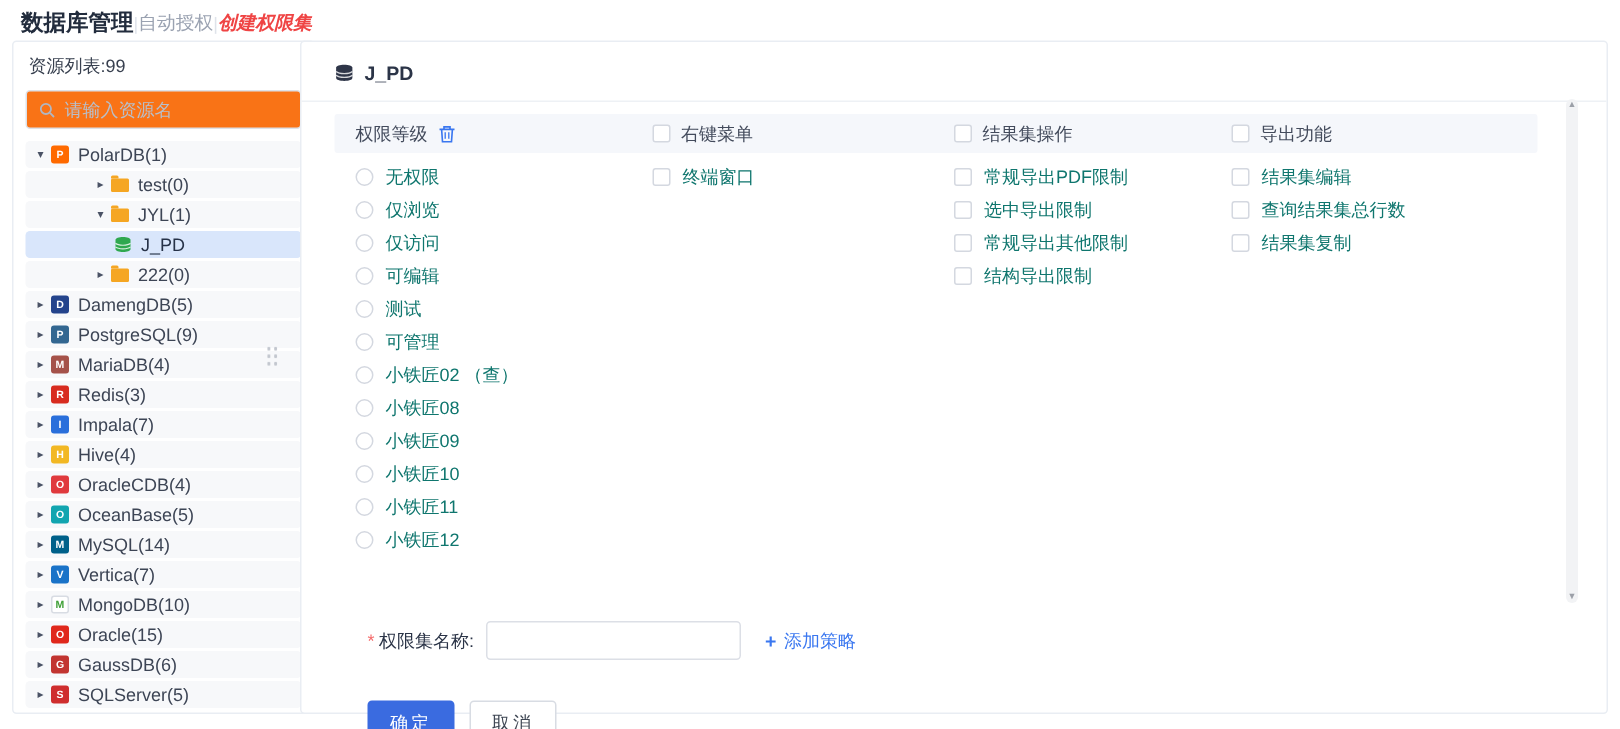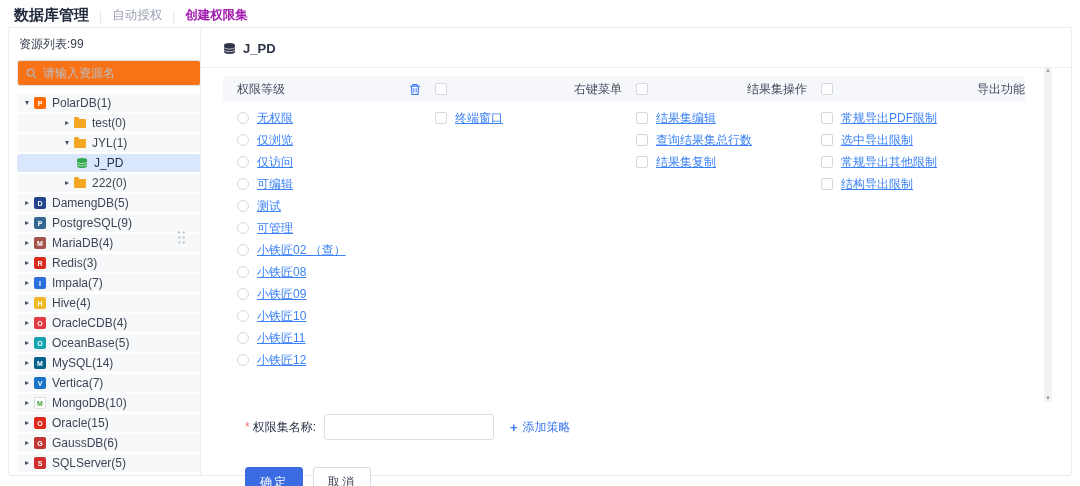--- a/index.html
+++ b/index.html
@@ -1,24 +1,24 @@
 <!DOCTYPE html>
 <html><head>
 <meta charset="utf-8">
 <style>
   * { margin:0; padding:0; box-sizing:border-box; }
   html,body { width:1080px; height:486px; background:#fff; overflow:hidden;
     font-family:"Liberation Sans","DejaVu Sans",sans-serif; }
 
   
-  .titlebar { display:flex; align-items:center; gap:10px; height:27px; padding:4px 14px 0; }
+  .titlebar { display:flex; align-items:center; height:27px; padding:4px 14px 0; }
   .tb-title { font-size:15px; font-weight:bold; color:#222c3d; }
   .tb-sep { color:#dfe3ea; font-size:12px; }
   .tb-item { font-size:12.5px; color:#9aa2b1; cursor:pointer; }
-  .tb-item.active { color:#a21caf; font-weight:bold; }
+  .tb-item.active { color:#ef4444; font-weight:bold;font-style:italic; }
 
   
   .sidebar { position:absolute; left:8px; top:27px; width:202px; height:449px;
     border:1px solid #e9edf3; border-radius:3px; background:#fff; padding:8px; }
   .list-label { font-size:12px; color:#38404f; margin:0 0 7px 2px; }
   .searchbox { display:flex; align-items:center; gap:6px; height:26px;
     border:1px solid #dde1e8; border-radius:3px; padding:0 8px; background:#f97316; }
   .searchbox input { border:0; outline:0; flex:1; min-width:0; font-size:12px; color:#333;
     font-family:inherit; background:transparent; }
   .searchbox input::placeholder { color:#b8bfca; }
@@ -41,24 +41,24 @@
 
   
   .main { position:absolute; left:200px; top:27px; width:872px; height:449px;
     border:1px solid #e9edf3; border-radius:3px; background:#fff; }
   .main-title { display:flex; align-items:center; gap:7px; padding:13px 22px 11px;
     border-bottom:1px solid #eef1f5; }
   .main-title-text { font-size:13px; font-weight:bold; color:#2b3447; }
   .options-wrap { padding:8px 46px 0 22px; }
   .perm-grid { display:grid; grid-template-columns:198px 201px 185px 1fr; }
   .header-row { background:#f5f7fb; border-radius:2px; height:26px; align-items:center; }
-  .hcell { display:flex; align-items:center; gap:7px; padding-left:14px; font-size:12px; color:#434b5c;justify-content:space-between; }
+  .hcell { display:flex; align-items:center; gap:7px; padding-left:14px; font-size:12px; color:#434b5c; }
   .body-grid { min-height:298px; align-items:start; }
   .opt { display:flex; align-items:center; gap:8px; height:16px; margin:6px 0 0 14px;
-    font-size:12px; color:#3b82f6; white-space:nowrap;text-decoration:underline; }
+    font-size:12px; color:#0f766e; white-space:nowrap; }
   .opt:first-child { margin-top:8px; }
   .checkbox { width:12px; height:12px; border:1px solid #d4d8e0; border-radius:2px;
     background:#fff; flex:none; cursor:pointer; }
   .radio { width:12px; height:12px; border:1px solid #d4d8e0; border-radius:50%;
     background:#fff; flex:none; cursor:pointer; }
   .trash-btn { display:flex; align-items:center; cursor:pointer; }
 
   
   .vscroll { position:absolute; right:19px; top:38px; width:8px; height:336px;
     background:#f2f3f5; border-radius:4px; display:flex; flex-direction:column;
@@ -333,47 +333,47 @@
         </div>
         <div>
           <div class="opt">
             <span class="checkbox"></span>
             <span>终端窗口</span>
           </div>
         </div>
         <div>
           <div class="opt">
             <span class="checkbox"></span>
+            <span>常规导出PDF限制</span>
+          </div>
+          <div class="opt">
+            <span class="checkbox"></span>
+            <span>选中导出限制</span>
+          </div>
+          <div class="opt">
+            <span class="checkbox"></span>
+            <span>常规导出其他限制</span>
+          </div>
+          <div class="opt">
+            <span class="checkbox"></span>
+            <span>结构导出限制</span>
+          </div>
+        </div>
+        <div>
+          <div class="opt">
+            <span class="checkbox"></span>
             <span>结果集编辑</span>
           </div>
           <div class="opt">
             <span class="checkbox"></span>
             <span>查询结果集总行数</span>
           </div>
           <div class="opt">
             <span class="checkbox"></span>
             <span>结果集复制</span>
-          </div>
-        </div>
-        <div>
-          <div class="opt">
-            <span class="checkbox"></span>
-            <span>常规导出PDF限制</span>
-          </div>
-          <div class="opt">
-            <span class="checkbox"></span>
-            <span>选中导出限制</span>
-          </div>
-          <div class="opt">
-            <span class="checkbox"></span>
-            <span>常规导出其他限制</span>
-          </div>
-          <div class="opt">
-            <span class="checkbox"></span>
-            <span>结构导出限制</span>
           </div>
         </div>
       </div>
 
     <div class="form-row">
       <span class="req">*</span>
       <span class="form-label">权限集名称:</span>
       <input class="name-input" value="" style="">
       <span class="add-policy">
         <span class="add-plus">+</span>

